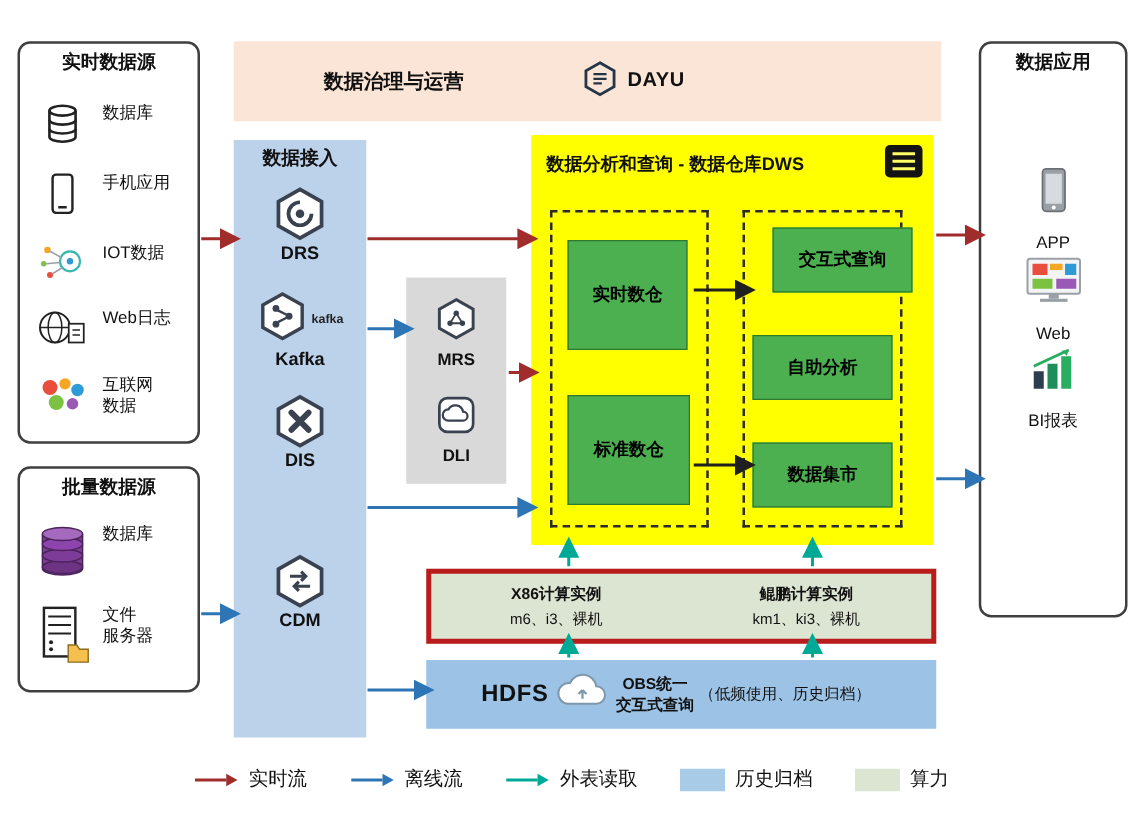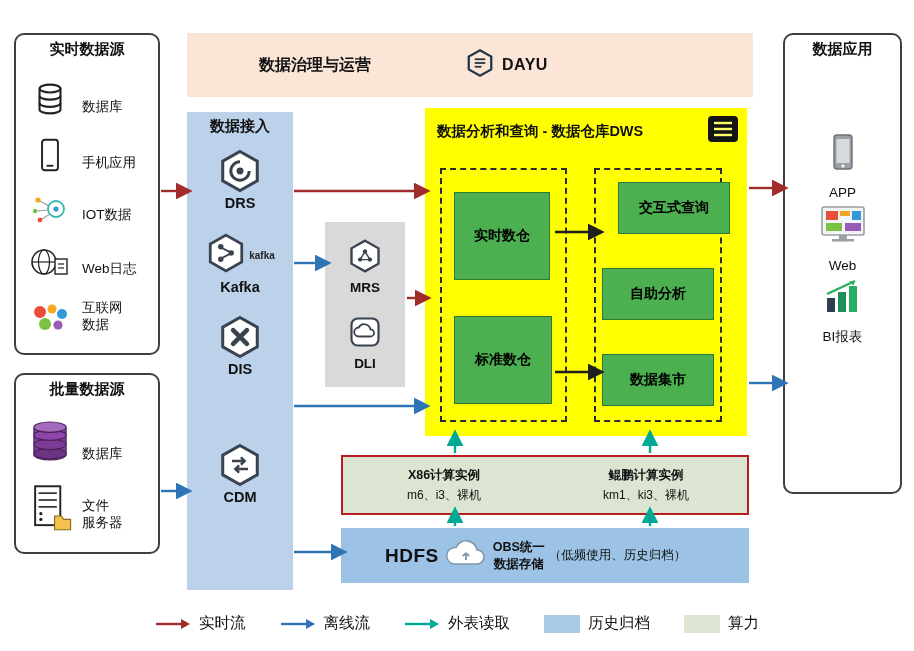--- a/index.html
+++ b/index.html
@@ -12,21 +12,21 @@
   .panel { position:absolute; background:#fff; border:2px solid #3f3f3f; border-radius:10px; }
   .panel-title { text-align:center; font-weight:bold; font-size:15px; padding-top:5px; }
   .panel-items { position:absolute; left:0; right:0; display:flex; flex-direction:column; justify-content:space-around; }
   #realtime-panel  { left:14px; top:33px;  width:146px; height:322px; }
   #realtime-panel  .panel-items { top:36px; bottom:8px; padding:0 4px 0 10px; }
   #batch-panel     { left:14px; top:373px; width:146px; height:181px; }
   #batch-panel     .panel-items { top:34px; bottom:10px; padding:0 4px 0 10px; }
   #apps-panel      { left:783px; top:33px; width:119px; height:461px; }
   #apps-panel      .panel-items { top:96px; bottom:144px; }
 
-  .src-row { display:flex; align-items:flex-end; gap:8px; }
+  .src-row { display:flex; align-items:flex-start; gap:8px; }
   .src-icon { flex:0 0 48px; display:flex; justify-content:center; }
   .src-label { font-size:13.5px; line-height:1.25; white-space:pre-line; }
   .app-item { display:flex; flex-direction:column; align-items:center; gap:8px; }
   .app-label { font-size:13.5px; }
 
   
   #governance { position:absolute; left:187px; top:33px; width:566px; height:64px;
                 background:var(--governance-bg,#FBE5D6); display:flex; align-items:center; }
   #governance .gov-title { font-weight:bold; font-size:16px; margin-left:72px; }
   #governance .dayu { position:absolute; left:278px; display:flex; align-items:center; gap:7px; }
@@ -65,21 +65,21 @@
           display:flex; align-items:center; justify-content:center; font-weight:bold;
           font-size:14px; color:#000; }
   #wh-0 { left:29px;  top:84px;  width:96px;  height:88px; }
   #wh-1 { left:29px;  top:208px; width:98px;  height:88px; }
   #sv-0 { left:177px; top:74px;  width:112px; height:52px;margin-left:16px; }
   #sv-1 { left:177px; top:160px; width:112px; height:52px; }
   #sv-2 { left:177px; top:246px; width:112px; height:52px; }
 
   
   #compute { position:absolute; left:341px; top:455px; width:408px; height:60px;
-             background:var(--compute-power,#DCE5D2); border:2px solid #b91c1c; display:flex; }
+             background:var(--compute-power,#DCE5D2); border:4px solid #b91c1c; display:flex; }
   .inst { flex:1; display:flex; flex-direction:column; align-items:center; justify-content:center; gap:3px; }
   .inst-title { font-weight:bold; font-size:12.5px; }
   .inst-models { font-size:12px; }
 
   
   #storage { position:absolute; left:341px; top:528px; width:408px; height:55px;
              background:var(--storage-bg,#9CC3E5); display:flex; align-items:center;
              gap:4px; padding-left:44px; }
   #storage .hdfs-name { font-weight:bold; font-size:19px; letter-spacing:.5px; }
   #storage .obs-label { font-weight:bold; font-size:12.5px; white-space:pre-line; text-align:center; line-height:1.3; }
@@ -335,21 +335,21 @@
 
   <div id="storage">
     <span class="hdfs-name">HDFS</span>
     <span>
       <svg width="46" height="30" viewBox="0 0 46 30">
           <path d="M11 25h23a7 7 0 0 0 0-14 11 11 0 0 0-21-2.5A7.5 7.5 0 0 0 11 25z" fill="#fff" stroke="#7d97ad" stroke-width="1.6"></path>
           <path d="M23 21v-7m0 0-3.2 3.2M23 14l3.2 3.2" fill="none" stroke="#7d97ad" stroke-width="1.8"></path>
         </svg>
     </span>
     <span class="obs-label">OBS统一
-数据存储</span>
+交互式查询</span>
     <span class="obs-note">（低频使用、历史归档）</span>
   </div>
 
   <div class="panel" id="apps-panel">
     <div class="panel-title">数据应用</div>
     <div class="panel-items">
       <div class="app-item">
         <span>
           <svg width="32" height="40" viewBox="0 0 32 40">
               <rect x="7" y="2" width="18" height="34" rx="3" fill="#9aa0a6" stroke="#6b7075" stroke-width="1.4"></rect>

